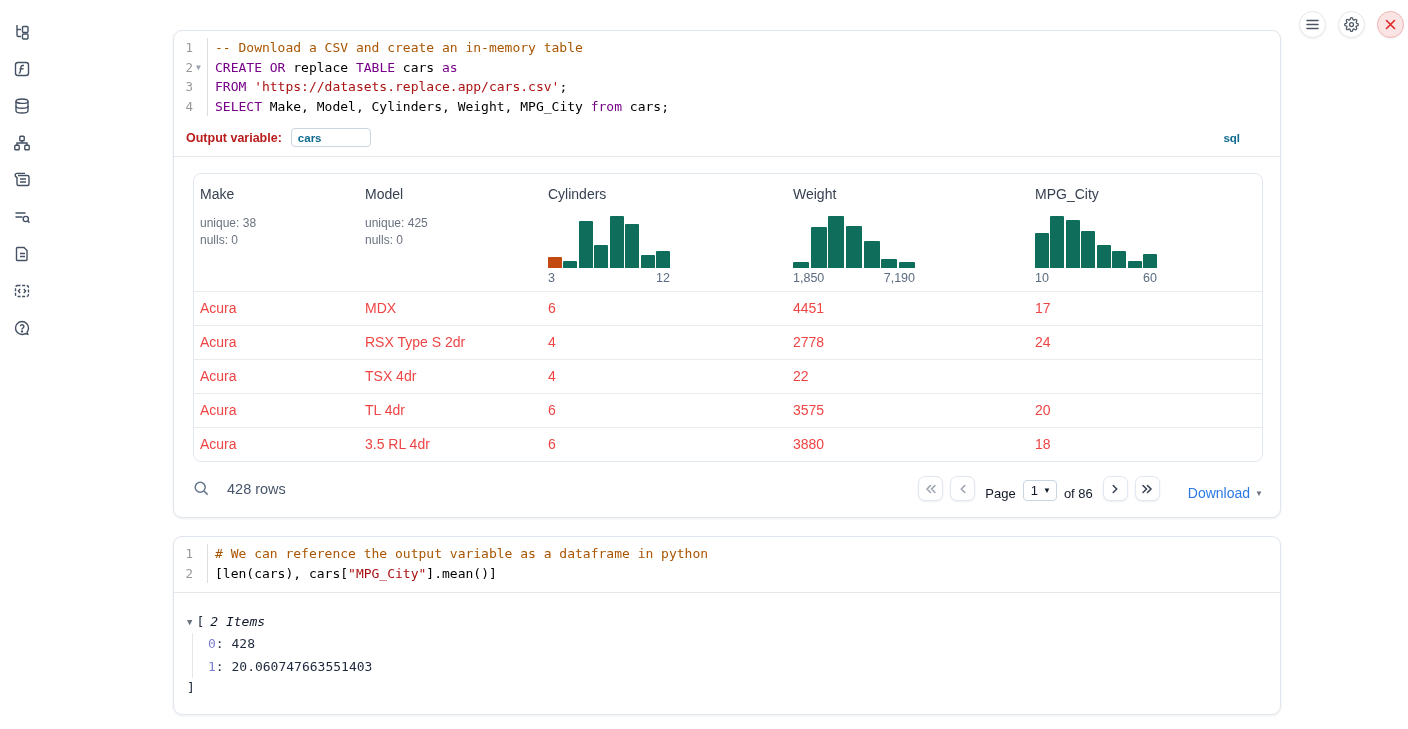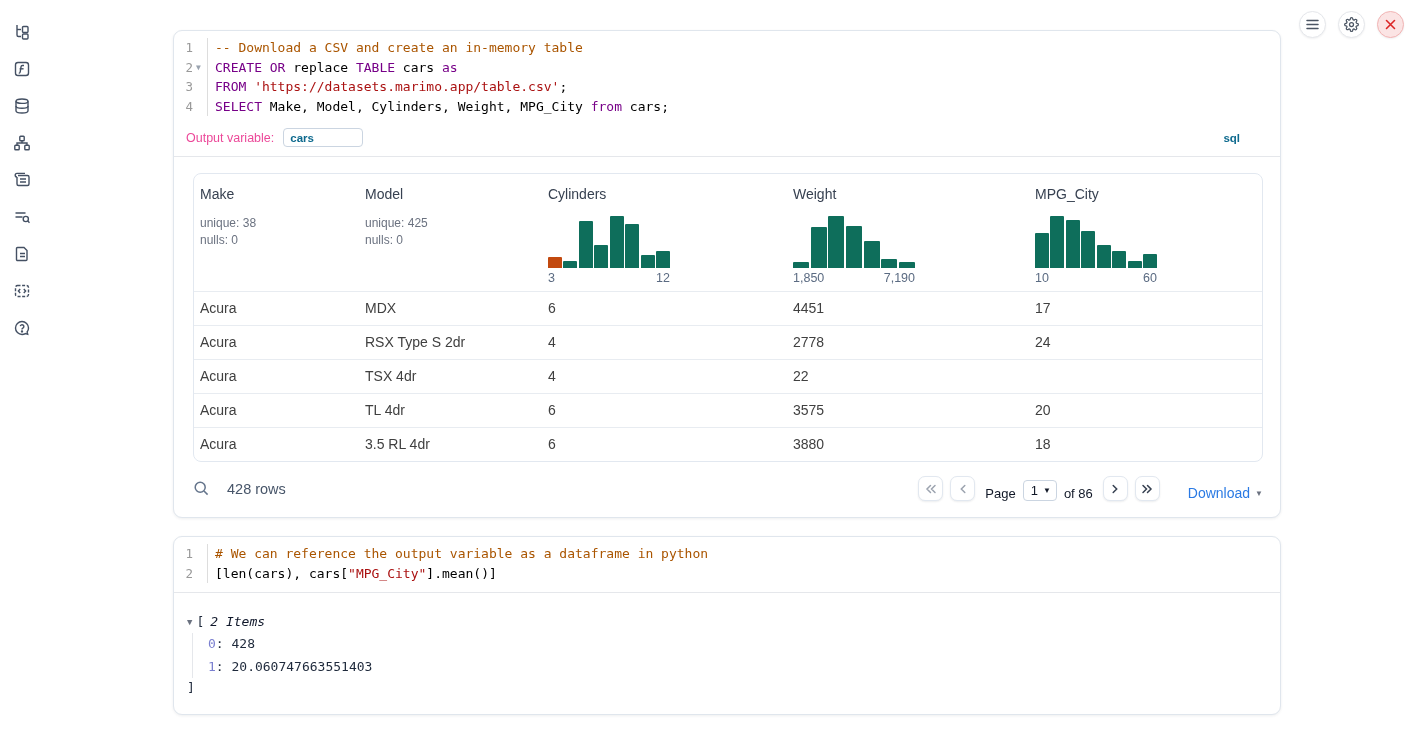--- a/index.html
+++ b/index.html
@@ -37,41 +37,41 @@
   .gutter .num { min-width:14px; text-align:right; }
   .gutter .fold { width:11px; font-size:8px; color:#9aa3af; text-align:center; cursor:pointer; }
   .gutter .fold.empty { visibility:hidden; }
   .code-text { padding-left:7px; white-space:pre; color:#000; }
   .tok-comment { color:#aa5500; }
   .tok-kw { color:#770088; }
   .tok-str { color:#aa1111; }
 
   
   .outvar-row { display:flex; align-items:center; padding:3px 14px 9px 12px; }
-  .outvar-label { color:#ec4899; font-weight:normal; font-size:12.5px; }
+  .outvar-label { color:#b91c1c; font-weight:bold; font-size:12.5px; }
   .outvar-input { margin-left:9px; width:80px; height:19px; border:1px solid #cbd5e1;
     border-radius:4px; font-family:"Liberation Sans",sans-serif; font-size:11.5px; font-weight:bold;
     color:#0e6a8e; padding:0 6px; outline:none; }
   .lang-badge { margin-left:auto; margin-right:26px; color:#0e6a8e; font-weight:bold; font-size:11.5px; cursor:pointer; }
 
   .divider { border-top:1px solid #e5e7eb; }
 
   
   .table-section { padding:16px 17px 0 19px; }
   .data-table { border:1px solid #e2e8f0; border-radius:8px; overflow:hidden; }
   .t-grid { display:grid; grid-template-columns:165px 183px 245px 242px auto; }
   .th-cell { padding:12px 8px 6px 6px; cursor:pointer; }
   .th-name { font-size:14px; color:#374151; }
   .th-stats { margin-top:13px; font-size:12px; color:#6b7280; line-height:16.5px; }
   .hist { margin-top:14px; width:122px; height:52px; display:flex; align-items:flex-end; gap:1.5px; }
   .hist .bar { flex:1 1 0; background:#0e6e5b; border-radius:1px 1px 0 0; }
   .hist-labels { width:122px; display:flex; justify-content:space-between;
     font-size:12.5px; color:#5b6b82; margin-top:3px; }
   .t-row { border-top:1px solid #e8ecf1; }
-  .td-cell { padding:8px 8px 9px 6px; font-size:14px; color:#404040; }
+  .td-cell { padding:8px 8px 9px 6px; font-size:14px; color:#ef4444; }
 
   
   .table-footer { display:flex; align-items:center; padding:14px 17px 16px 19px; }
   .search-btn { color:#64748b; cursor:pointer; display:flex; align-items:center; }
   .rowcount { margin-left:17px; font-size:14.5px; color:#475569; }
   .pager { margin-left:auto; display:flex; align-items:flex-end; }
   .pg-btn { width:25px; height:25px; border:1px solid #e2e8f0; border-radius:7px; background:#fff;
     box-shadow:0 1px 2px rgba(16,24,40,.08); display:flex; align-items:center; justify-content:center;
     cursor:pointer; color:#374151; }
   .pg-btn.dim { color:#9ca3af; }
@@ -208,21 +208,21 @@
             <span class="num">2</span>
             <span class="fold">▼</span>
           </div>
           <div class="code-text"><span class="tok-kw">CREATE</span><span class="tok-plain"> </span><span class="tok-kw">OR</span><span class="tok-plain"> replace </span><span class="tok-kw">TABLE</span><span class="tok-plain"> cars </span><span class="tok-kw">as</span></div>
         </div>
         <div class="code-line">
           <div class="gutter">
             <span class="num">3</span>
             <span class="fold empty">▼</span>
           </div>
-          <div class="code-text"><span class="tok-kw">FROM</span><span class="tok-plain"> </span><span class="tok-str">'https://datasets.marimo.app/table.csv'</span><span class="tok-plain">;</span></div>
+          <div class="code-text"><span class="tok-kw">FROM</span><span class="tok-plain"> </span><span class="tok-str">'https://datasets.replace.app/cars.csv'</span><span class="tok-plain">;</span></div>
         </div>
         <div class="code-line">
           <div class="gutter">
             <span class="num">4</span>
             <span class="fold empty">▼</span>
           </div>
           <div class="code-text"><span class="tok-kw">SELECT</span><span class="tok-plain"> Make, Model, Cylinders, Weight, MPG_City </span><span class="tok-kw">from</span><span class="tok-plain"> cars;</span></div>
         </div>
       </div>
     <div class="outvar-row">

